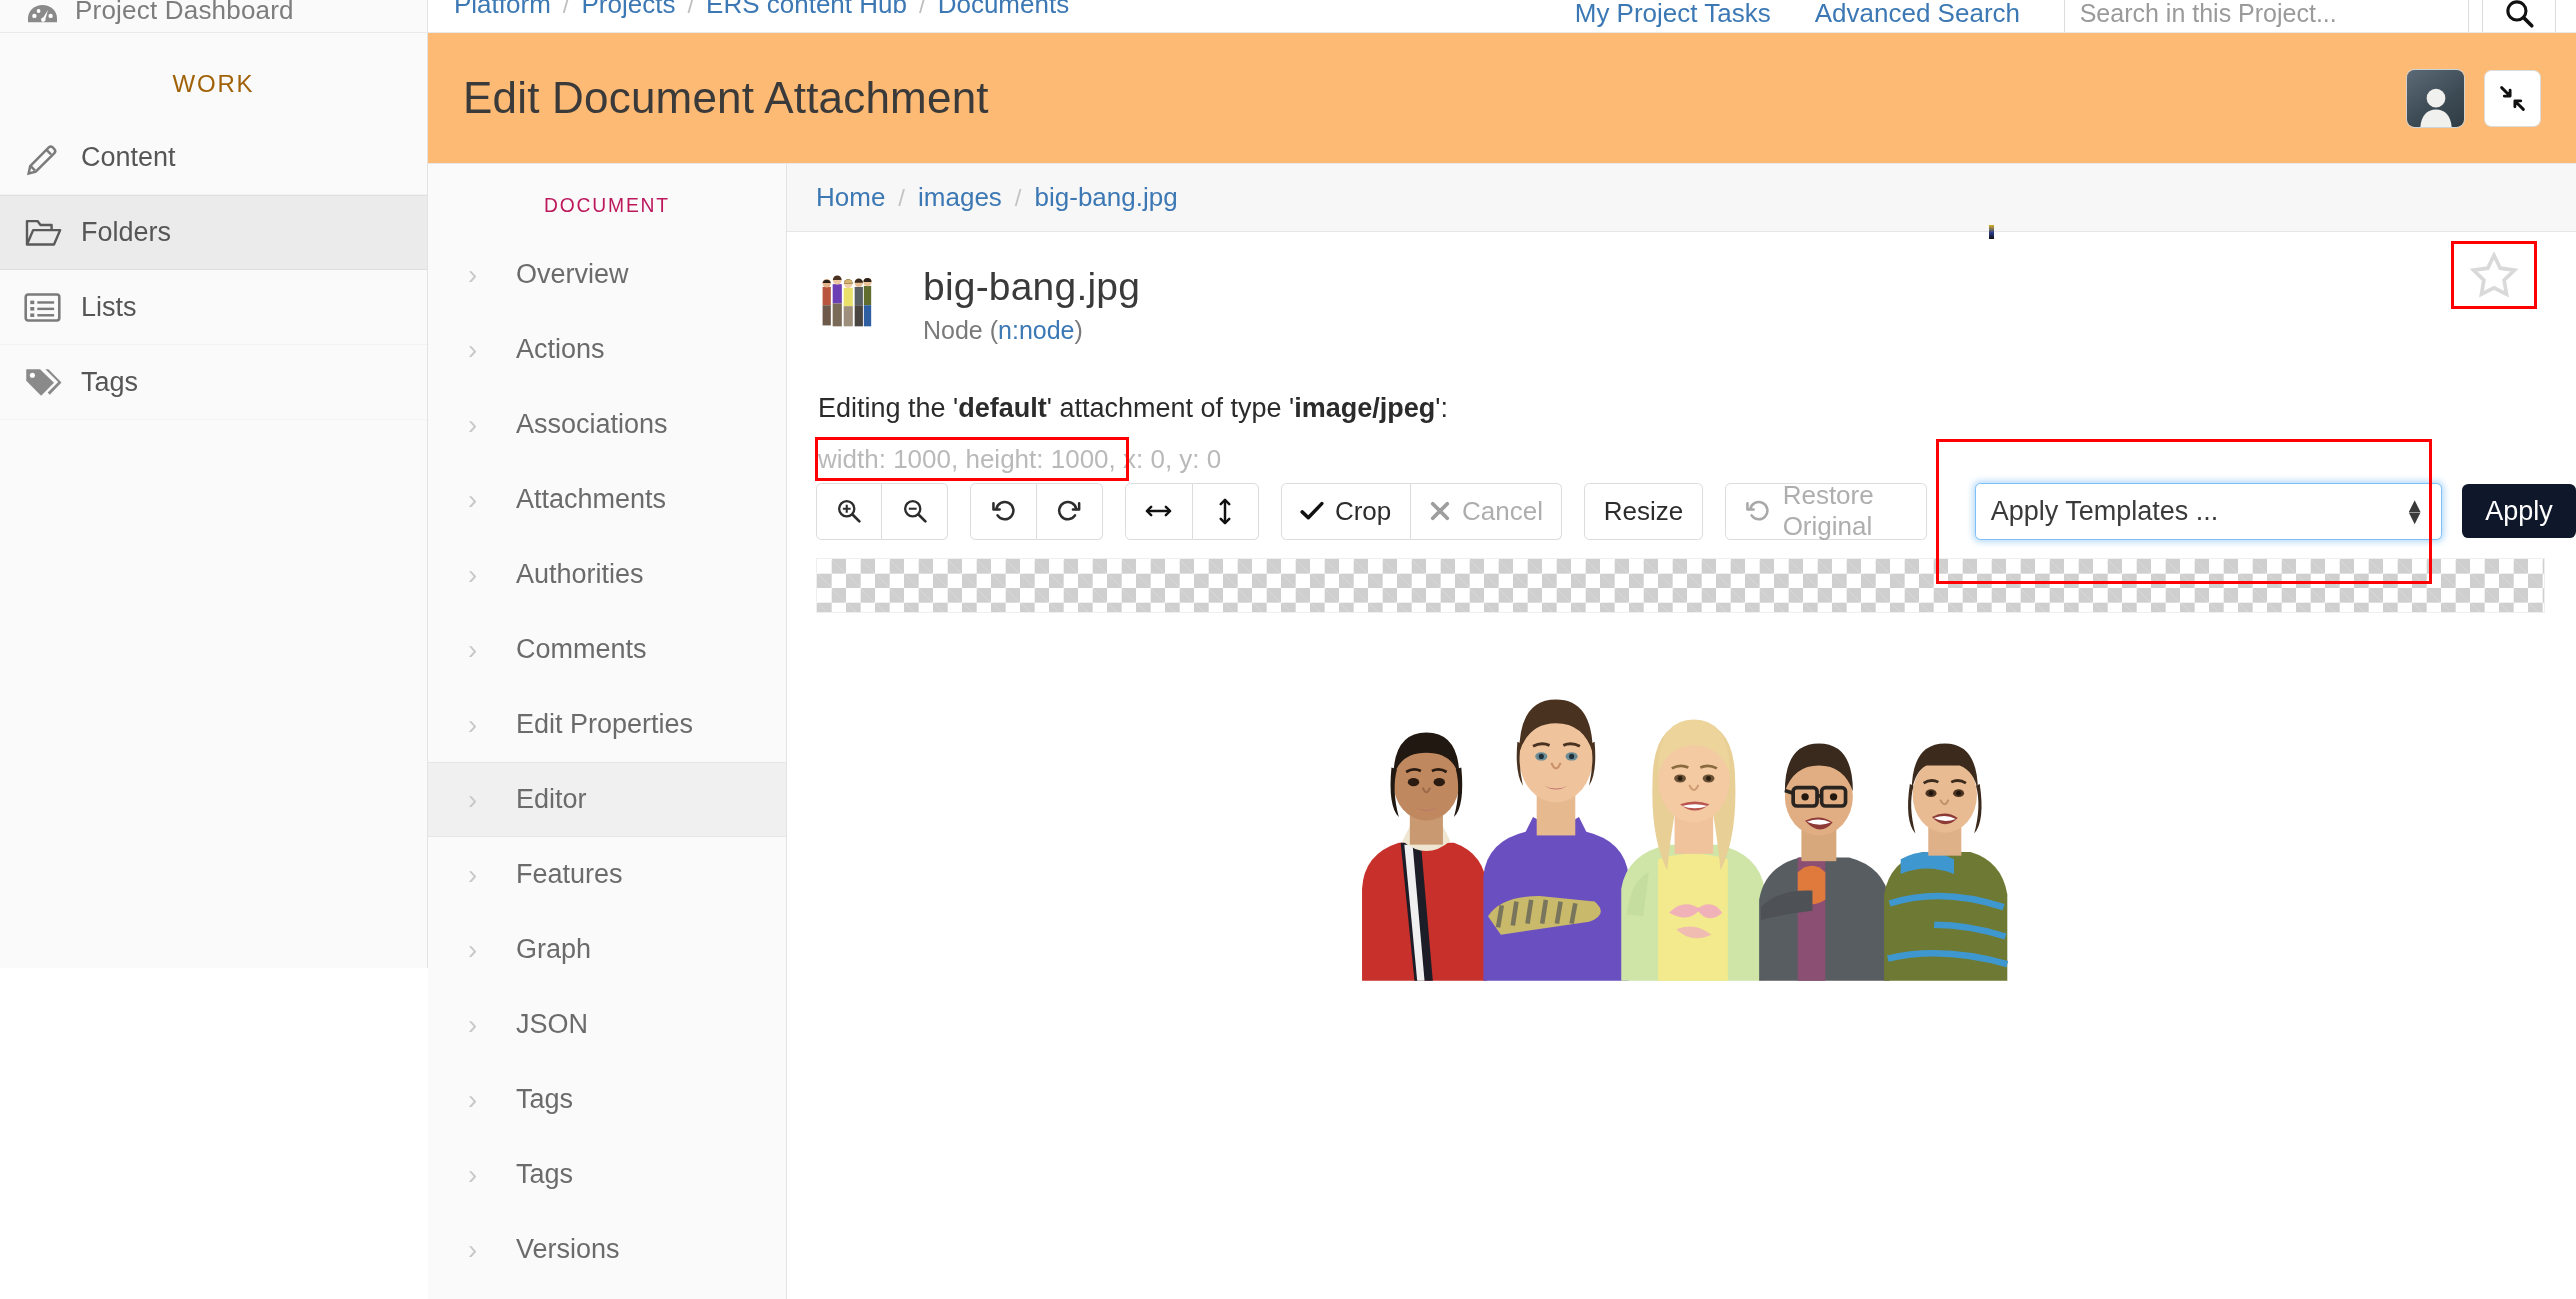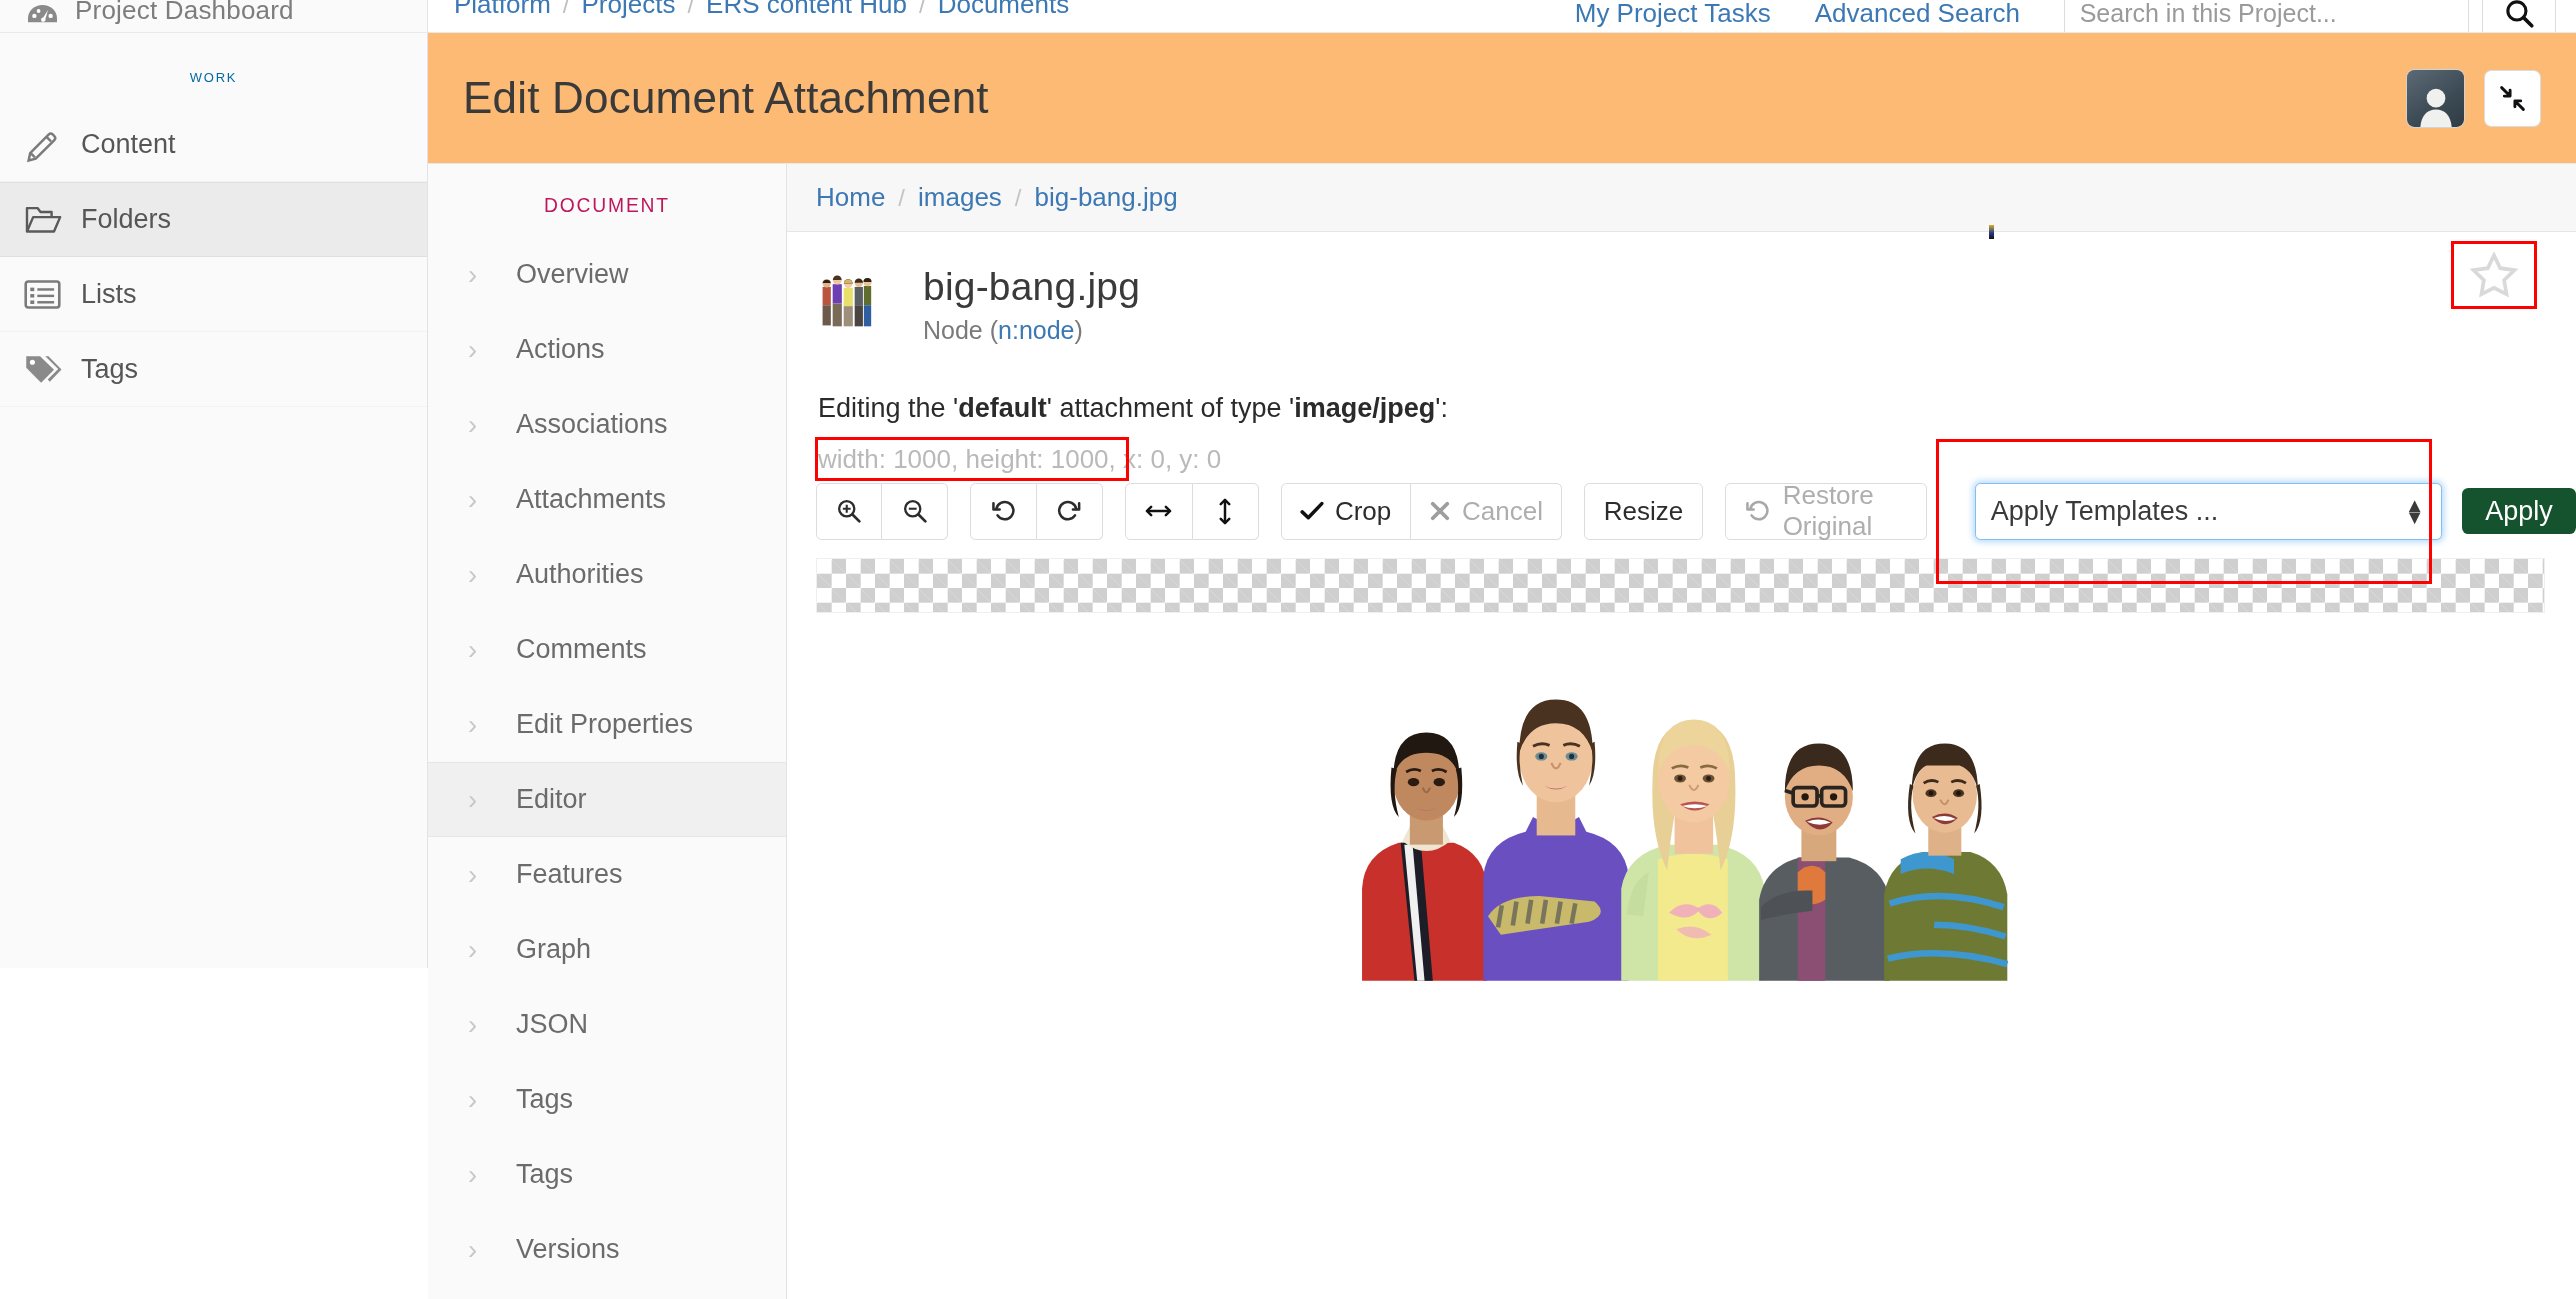--- a/index.html
+++ b/index.html
@@ -23,23 +23,23 @@
     height: 33px;
     display: flex; align-items: center;
     padding-left: 24px;
     border-bottom: 0.9px solid #eaeaea;
     overflow: hidden;
   }
   .sb-top .ic { width: 51px; flex: 0 0 51px; display:flex; align-items:center; justify-content:flex-start; }
   .sb-top .lbl { font-size: 26px; color: #7d7d7d; letter-spacing: 0.2px; position: relative; top: -5.5px; }
   .sb-section {
     text-align: center;
-    font-size: 13px;
+    font-size: 24px;
     letter-spacing: 1.8px;
-    color: #0369a1;
+    color: #a16207;
     padding: 37px 0 22px 0;
     font-weight: 400;
   }
   .sb-item {
     height: 75px;
     display: flex; align-items: center;
     padding-left: 24px;
     cursor: pointer;
     border-bottom: 0.9px solid #f2f2f2;
     border-top: 0.9px solid transparent;
@@ -195,22 +195,22 @@
     background: #fff;
     box-shadow: 0 0 6.4px 1.8px rgba(86,170,245,.45);
     display: flex; align-items: center; justify-content: space-between;
     padding: 0 16.5px 0 14.7px;
     font-size: 27px; color: #3a3a3a;
     position: relative; z-index: 2; margin-left: 26px;
   }
   .spin { display: flex; flex-direction: column; line-height: .62; font-size: 20px; color: #3a3a3a; }
   .apply-btn {
     margin-left: 20px;
-    width: 114px; height: 46px; border-radius: 6.4px;
-    background: #14532d; color: #fff; border: 0;
+    width: 114px; height: 54px; border-radius: 6.4px;
+    background: #0f172a; color: #fff; border: 0;
     font-size: 27px; display: flex; align-items: center; justify-content: center;
   }
 
   
   .canvas-area { position: relative; margin-top: 18.4px; padding-left: 29px; padding-right: 31px; }
   .checker {
     height: 55px; width: 100%;
     background-image:
       linear-gradient(45deg, #cfcfcf 25%, transparent 25%, transparent 75%, #cfcfcf 75%),
       linear-gradient(45deg, #cfcfcf 25%, transparent 25%, transparent 75%, #cfcfcf 75%);

